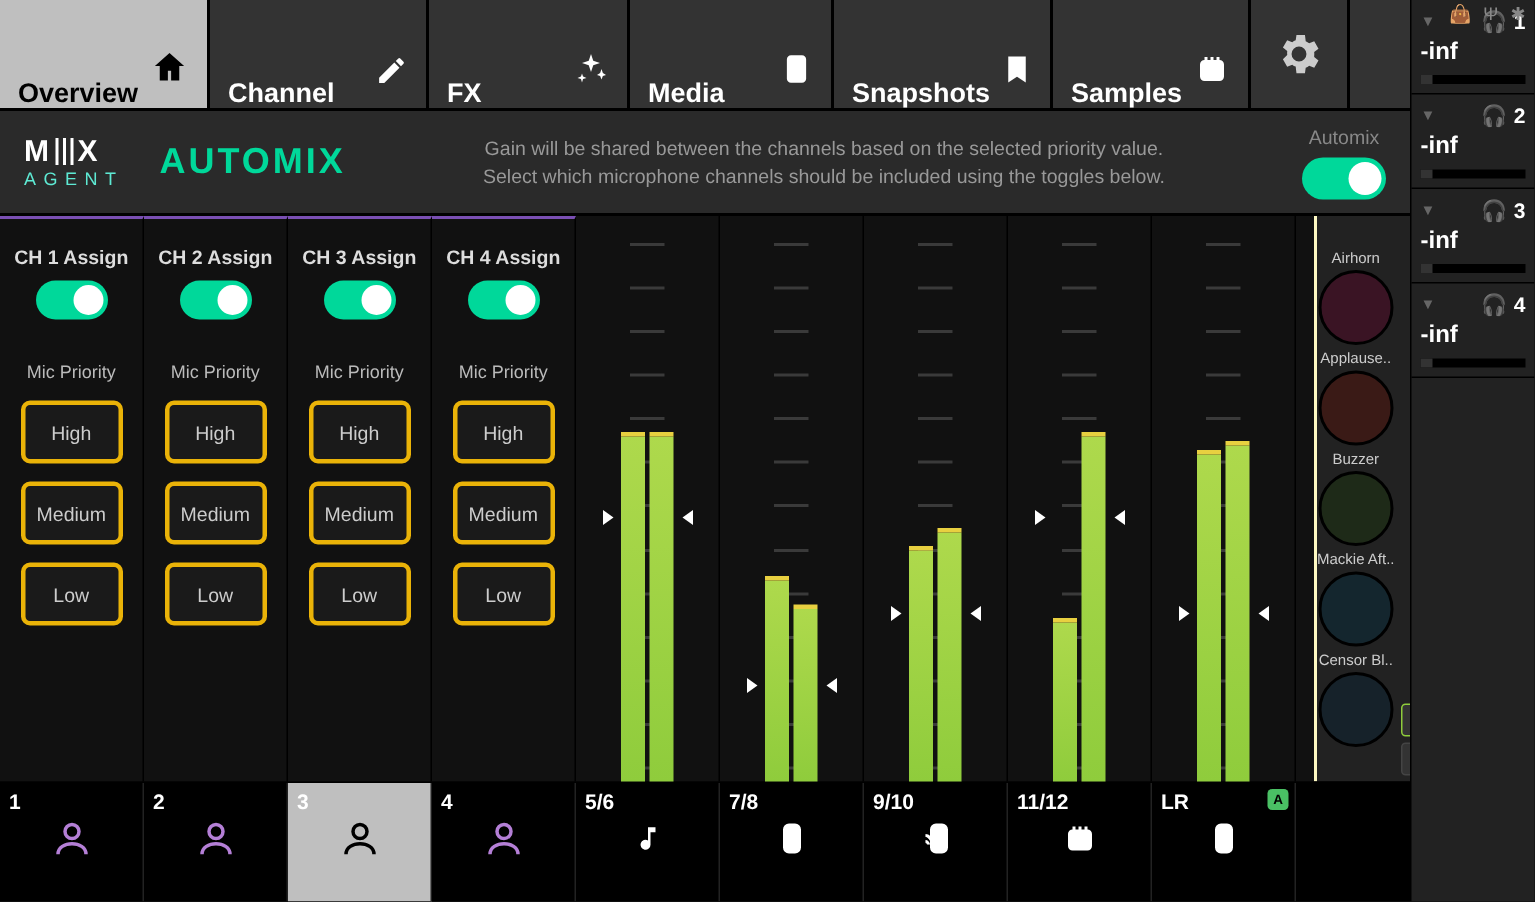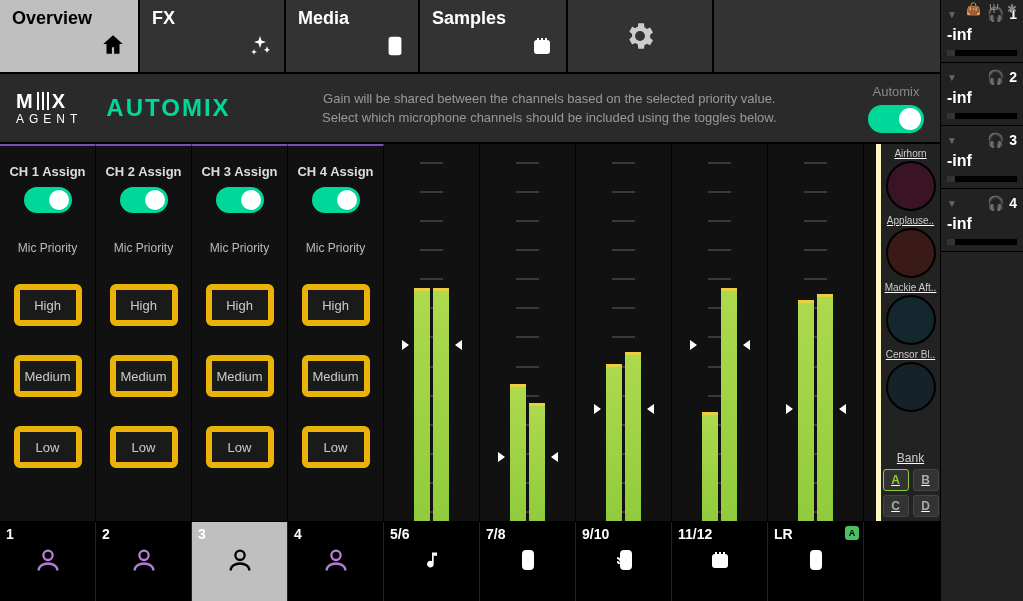--- a/index.html
+++ b/index.html
@@ -11,53 +11,53 @@
 
 
 .app { display: flex; width: 100%; height: 100%; }
 .main-area { display: flex; flex-direction: column; width: 940px; }
 .right-panel { width: 83px; background: #222; display: flex; flex-direction: column; border-left: 1px solid #000; }
 
 
 .tabs { display: flex; height: 72px; background: #333; }
 .tab { display: flex; align-items: center; justify-content: space-between; padding: 8px 12px; border-right: 2px solid #000; cursor: pointer; position: relative; }
 .tab.active { background: #bfbfbf; color: #000; }
-.tab .tab-label { font-weight: 700; font-size: 18px; align-self: flex-start; }
+.tab .tab-label { font-weight: 700; font-size: 18px; align-self: flex-start; margin-top: 44px; }
 .tab .tab-icon { align-self: flex-end; font-size: 22px; }
-.tab:nth-child(1){width:140px}.tab:nth-child(2){width:146px}.tab:nth-child(3){width:134px}.tab:nth-child(4){width:148px}.tab:nth-child(5){width:146px}.tab:nth-child(6){width:148px}
+.tab:nth-child(1){width:140px}.tab:nth-child(2){width:146px}.tab:nth-child(3){width:134px}.tab:nth-child(4){width:136px}.tab:nth-child(5){width:146px}.tab:nth-child(6){width:132px}
 .settings-tab { width: 66px; display: flex; align-items: center; justify-content: center; }
 .gear-svg { width: 34px; height: 34px; fill: #ccc; }
 
 
 .automix-header { display: flex; align-items: center; height: 72px; background: #2a2a2a; padding: 0 16px; gap: 24px; border-top: 2px solid #000; border-bottom: 2px solid #000; }
 .logo { display: flex; flex-direction: column; line-height: 1; }
 .logo-mix { display: flex; align-items: center; gap: 3px; font-weight: 700; font-size: 20px; letter-spacing: 1px; }
 .logo-sliders { display: inline-flex; gap: 3px; }
 .logo-sliders span { width: 2px; height: 18px; background: #fff; display: block; position: relative; }
-.logo-agent { font-size: 12px; letter-spacing: 5px; color: #ffffff; margin-top: 2px; }
+.logo-agent { font-size: 12px; letter-spacing: 5px; color: #5eead4; margin-top: 2px; }
 .automix-title { color: #00d89a; font-size: 24px; font-weight: 700; letter-spacing: 2px; }
 .automix-desc { color: #999; font-size: 13px; text-align: center; flex: 1; line-height: 1.5; }
 .automix-toggle-wrap { display: flex; flex-direction: column; align-items: center; gap: 6px; }
 .automix-toggle-label { color: #888; font-size: 13px; }
 
 
 .toggle { width: 56px; height: 28px; background: #444; border-radius: 14px; position: relative; cursor: pointer; }
 .toggle.on { background: #00d89a; }
 .toggle-knob { width: 22px; height: 22px; background: #fff; border-radius: 50%; position: absolute; top: 3px; left: 3px; transition: left .15s; }
 .toggle.on .toggle-knob { left: 31px; }
 .toggle.sm { width: 48px; height: 26px; border-radius: 13px; }
 .toggle.sm .toggle-knob { width: 20px; height: 20px; top: 3px; }
 .toggle.sm.on .toggle-knob { left: 25px; }
 
 
 .content { display: flex; flex: 1; background: #111; }
 .strip { width: 96px; border-right: 1px solid #000; border-top: 2px solid #7a4fb3; display: flex; flex-direction: column; align-items: center; padding: 18px 6px 8px; gap: 8px; }
 .strip-label { font-size: 13px; color: #ddd; font-weight: 600; }
 .priority-label { font-size: 12px; color: #bbb; margin-top: 20px; }
-.priority-btn { width: 68px; height: 42px; border: 6px solid #eab308; background: #1a1a1a; color: #ccc; font-size: 13px; border-radius: 6px; display: flex; align-items: center; justify-content: center; cursor: pointer; margin-top: 21px; }
+.priority-btn { width: 68px; height: 42px; border: 3px solid #eab308; background: #1a1a1a; color: #ccc; font-size: 13px; border-radius: 6px; display: flex; align-items: center; justify-content: center; cursor: pointer; margin-top: 4px; }
 
 .meter-col { width: 96px; border-right: 1px solid #000; display: flex; flex-direction: column; align-items: center; padding-top: 10px; }
 .meter-area { flex: 1; display: flex; align-items: flex-end; gap: 3px; position: relative; padding-bottom: 0; }
 .ticks { position: absolute; left: 0; right: 0; top: 0; bottom: 0; display: flex; flex-direction: column; justify-content: space-between; padding: 8px 6px 8px; }
 .tick { height: 2px; background: #3a3a3a; }
 .bars { display: flex; gap: 3px; z-index: 2; height: 320px; align-items: flex-end; position: relative; }
 .bar { width: 16px; background: linear-gradient(to top, #8fcc3c 0%, #aed94c 100%); position: relative; }
 .bar .peak { position: absolute; top: -3px; left: 0; right: 0; height: 3px; background: #e8d040; }
 .fader-markers { position: absolute; top: 0; bottom: 0; left: 50%; transform: translateX(-50%); width: 56px; z-index: 3; }
 .fader-l, .fader-r { position: absolute; width: 0; height: 0; border-top: 5px solid transparent; border-bottom: 5px solid transparent; }
@@ -67,21 +67,21 @@
 
 .footer { display: flex; height: 80px; background: #000; border-top: 1px solid #000; }
 .foot-cell { width: 96px; border-right: 1px solid #222; display: flex; flex-direction: column; align-items: center; justify-content: center; position: relative; }
 .foot-cell .num { position: absolute; top: 4px; left: 6px; font-size: 14px; font-weight: 700; }
 .foot-cell.selected { background: #bfbfbf; }
 .foot-cell.selected .person-svg { stroke: #000; }
 .person-svg { width: 28px; height: 28px; fill: none; stroke: #b47fd6; stroke-width: 2; }
 .badge-a { position: absolute; top: 4px; right: 4px; width: 14px; height: 14px; background: #4ac064; color: #000; font-size: 9px; font-weight: 700; display: flex; align-items: center; justify-content: center; border-radius: 3px; }
 
 
-.samples-col { width: 64px; display: flex; flex-direction: column; align-items: center; background: #222; border-left: 5px solid #fef9c3; padding-top: 78px; text-decoration: underline; }
+.samples-col { width: 64px; display: flex; flex-direction: row; align-items: center; background: #222; border-left: 2px solid #fef9c3; padding-top: 78px; }
 .sample-item { display: flex; flex-direction: column; align-items: center; margin-bottom: 4px; }
 .sample-label { font-size: 10px; color: #ccc; margin-bottom: 2px; white-space: nowrap; }
 .sample-pad { width: 50px; height: 50px; border-radius: 50%; border: 2px solid #000; cursor: pointer; }
 
 
 .bank-wrap { margin-top: auto; padding: 4px; }
 .bank-label { text-align: center; font-size: 12px; color: #ccc; margin-bottom: 4px; }
 .bank-grid { display: grid; grid-template-columns: 1fr 1fr; gap: 4px; }
 .bank-btn { width: 26px; height: 22px; background: #333; color: #aaa; font-size: 12px; font-weight: 700; display: flex; align-items: center; justify-content: center; border-radius: 3px; cursor: pointer; border: 1px solid #444; }
 .bank-btn.active { border-color: #8fcc3c; color: #8fcc3c; }
@@ -116,35 +116,51 @@
     <div class="tabs">
       <div class="tab active">
         <span class="tab-label">Overview</span>
         <span class="tab-icon">
           <svg viewBox="0 0 24 24" width="26" height="26">
               <path d="M12 3l9 8h-3v9h-5v-6h-2v6H6v-9H3z"></path>
             </svg>
         </span>
       </div>
       <div class="tab">
+        <span class="tab-label">Channel</span>
+        <span class="tab-icon">
+          <svg viewBox="0 0 24 24" width="22" height="22">
+              <path d="M3 17.25V21h3.75L17.81 9.94l-3.75-3.75L3 17.25zM20.71 7.04a1 1 0 000-1.41l-2.34-2.34a1 1 0 00-1.41 0l-1.83 1.83 3.75 3.75 1.83-1.83z"></path>
+            </svg>
+        </span>
+      </div>
+      <div class="tab">
         <span class="tab-label">FX</span>
         <span class="tab-icon">
           <svg viewBox="0 0 24 24" width="24" height="24">
               <path d="M12 2l1.5 4.5L18 8l-4.5 1.5L12 14l-1.5-4.5L6 8l4.5-1.5L12 2zm7 10l.9 2.7L22 16l-2.1.7L19 19l-.9-2.3L16 16l2.1-1.3L19 12zm-13 3l.7 2L9 18l-2.3.7L6 21l-.7-2.3L3 18l2.3-1L6 15z"></path>
             </svg>
         </span>
       </div>
       <div class="tab">
         <span class="tab-label">Media</span>
         <span class="tab-icon">
           <svg viewBox="0 0 24 24" width="22" height="24" fill="none" stroke="#fff" stroke-width="2">
               <rect x="6" y="3" width="12" height="18" rx="2"></rect>
               <line x1="9" y1="3" x2="9" y2="8"></line>
               <line x1="12" y1="3" x2="12" y2="8"></line>
               <line x1="15" y1="3" x2="15" y2="8"></line>
+            </svg>
+        </span>
+      </div>
+      <div class="tab">
+        <span class="tab-label">Snapshots</span>
+        <span class="tab-icon">
+          <svg viewBox="0 0 24 24" width="20" height="24" fill="none" stroke="#fff" stroke-width="2">
+              <path d="M6 3h12v18l-6-4-6 4V3z"></path>
             </svg>
         </span>
       </div>
       <div class="tab">
         <span class="tab-label">Samples</span>
         <span class="tab-icon">
           <svg viewBox="0 0 24 24" width="24" height="24" fill="none" stroke="#fff" stroke-width="2">
               <rect x="5" y="7" width="14" height="12" rx="2"></rect>
               <path d="M10 11l5 2.5-5 2.5z" fill="#fff"></path>
               <line x1="8" y1="4" x2="8" y2="7"></line>
@@ -392,20 +408,24 @@
         <div id="sample-list">
             <div class="sample-item">
               <div class="sample-label">Airhorn</div>
     <div class="sample-pad" style="background:#3a1424"></div>
             </div>
             <div class="sample-item">
               <div class="sample-label">Applause..</div>
     <div class="sample-pad" style="background:#3a1a16"></div>
             </div>
             <div class="sample-item">
+              <div class="sample-label">Buzzer</div>
+    <div class="sample-pad" style="background:#1e2a18"></div>
+            </div>
+            <div class="sample-item">
               <div class="sample-label">Mackie Aft..</div>
     <div class="sample-pad" style="background:#14262e"></div>
             </div>
             <div class="sample-item">
               <div class="sample-label">Censor Bl..</div>
     <div class="sample-pad" style="background:#16222a"></div>
             </div>
           </div>
         <div class="bank-wrap">
           <div class="bank-label">Bank</div>

